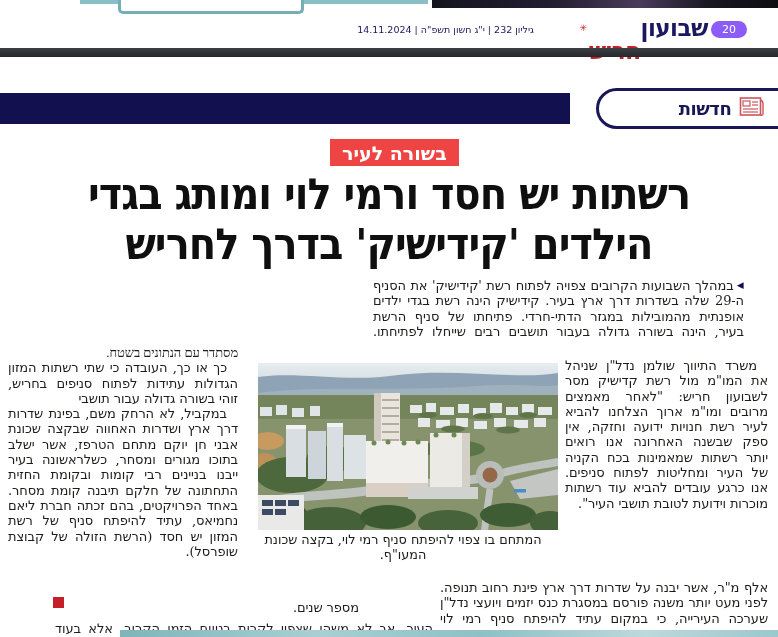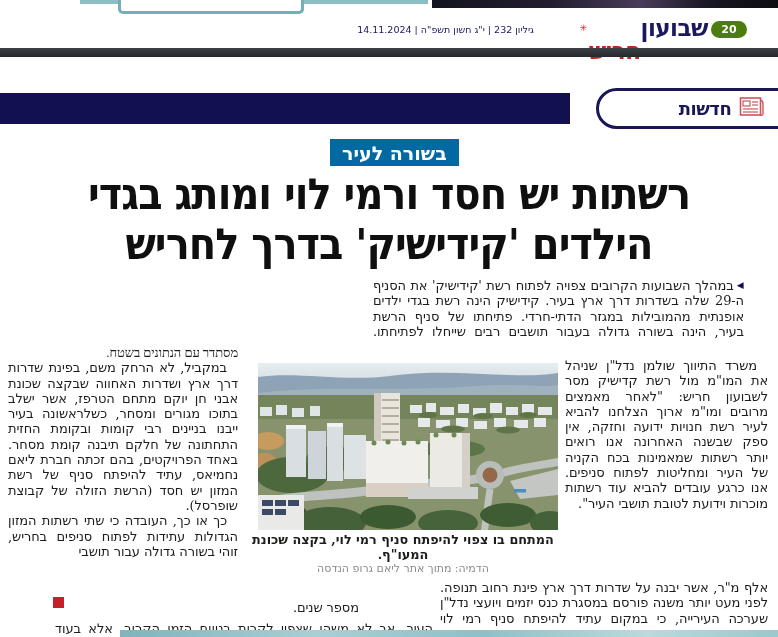--- a/index.html
+++ b/index.html
@@ -8,41 +8,41 @@
   .abs{position:absolute;}
 
   
   .strip-teal{left:80px;top:0;width:348px;height:4px;background:#8cbec5;}
   .strip-card{left:118px;top:0;width:180px;height:11px;background:#ffffff;
               border:3px solid #74aeb6;border-top:none;border-radius:0 0 5px 5px;}
   .strip-dark{left:432px;top:0;width:346px;height:8px;
               background:linear-gradient(90deg,#14141f 0%,#221d30 35%,#4a3b5a 60%,#191722 80%,#0d0d12 100%);}
 
   
-  .badge{left:711px;top:21px;width:36px;height:17px;background:#4d7c0f;border-radius:9px;
-         color:#fff;font-size:11px;font-weight:bold;display:flex;align-items:center;justify-content:center;}
+  .badge{left:711px;top:21px;width:36px;height:17px;background:#8b5cf6;border-radius:9px;
+         color:#fff;font-size:11px;font-weight:normal;display:flex;align-items:center;justify-content:center;}
   .logo{left:536px;top:14px;width:172px;height:28px;direction:rtl;text-align:right;
         font-weight:bold;font-size:23px;letter-spacing:-0.5px;display:flex;align-items:center;justify-content:flex-start;}
   .logo .blue{color:#1b1860;}
   .logo .red{color:#c5202a;font-weight:800;margin-top:45px;}
   .logo-mark{font-size:9px;color:#c5202a;margin-right:2px;align-self:center;}
   .issue{left:430px;top:24px;width:104px;direction:rtl;text-align:left;color:#1b1860;
          font-size:9.5px;white-space:nowrap;}
 
   .rule{left:0;top:48px;width:778px;height:9px;background:linear-gradient(180deg,#3c4046 0%,#25282c 100%);}
 
   
   .pill{left:596px;top:88px;width:214px;height:41px;background:#fff;border:3px solid #1a1757;
         border-radius:23px;display:flex;align-items:center;justify-content:center;
         padding-left:38px;box-sizing:border-box;direction:rtl;gap:7px;}
   .pill .label{color:#1a1757;font-weight:800;font-size:18px;letter-spacing:-0.5px;}
   .navybar{left:0;top:93px;width:570px;height:31px;background:#131050;}
 
   
-  .kicker{left:330px;top:139px;height:27px;background:#0369a1;color:#fff;font-weight:bold;
+  .kicker{left:330px;top:139px;height:27px;background:#ef4444;color:#fff;font-weight:bold;
           font-size:19px;display:flex;align-items:center;padding:0 12px;direction:rtl;}
 
   
   .headline{left:15px;top:169px;width:748px;text-align:center;direction:rtl;color:#0f0f0f;
             font-weight:800;font-size:40px;line-height:46px;letter-spacing:-1px;
             transform:scaleY(1.08);transform-origin:top center;}
 
   
   .bt{direction:rtl;text-align:justify;color:#1d1d1b;font-size:13px;line-height:15.3px;
       letter-spacing:-0.1px;font-family:"DejaVu Serif","DejaVu Sans",serif;}
@@ -58,21 +58,21 @@
   .blkD{left:8px;top:278px;width:392px;}
   .blkE{left:8px;top:345px;width:230px;}
   .blkF1{left:55px;top:585px;width:378px;margin-top:36px;}
   .blkF1 p{text-align-last:justify;}
   .blkF2{left:293px;top:600px;}
   .endsq{left:53px;top:597px;width:11px;height:11px;background:#c5202a;}
 
   
   .photo{left:258px;top:363px;width:300px;height:167px;}
   .caption{left:245px;top:532px;width:316px;text-align:center;direction:rtl;}
-  .caption .c1{font-weight:bold;font-size:12.8px;color:#1d1d1b;line-height:15px;
+  .caption .c1{font-weight:normal;font-size:12.8px;color:#1d1d1b;line-height:15px;
                font-family:"DejaVu Serif","DejaVu Sans",serif;}
   .caption .c2{font-size:11px;color:#8b8b8b;line-height:14px;}
 
   .strip-bottom{left:120px;top:630px;width:658px;height:7px;
                 background:linear-gradient(90deg,#7fb4bb 0%,#a9cfd3 30%,#8fc0c6 55%,#bcd9dc 80%,#9cc7cc 100%);}
 </style>
 </head>
 <body>
 
 <div id="page">
@@ -122,22 +122,22 @@
     <p>משרד התיווך שולמן נדל"ן שניהל את המו"מ מול רשת קדישיק מסר לשבועון חריש: "לאחר מאמצים מרובים ומו"מ ארוך הצלחנו להביא לעיר רשת חנויות ידועה וחזקה, אין ספק שבשנה האחרונה אנו רואים יותר רשתות שמאמינות בכח הקניה של העיר ומחליטות לפתוח סניפים. אנו כרגע עובדים להביא עוד רשתות מוכרות וידועת לטובת תושבי העיר".</p>
   </div>
 
   <div class="abs bt blkC">
     <p class="noind">אלף מ"ר, אשר יבנה על שדרות דרך ארץ פינת רחוב תנופה. לפני מעט יותר משנה פורסם במסגרת כנס יזמים ויועצי נדל"ן שערכה העירייה, כי במקום עתיד להיפתח סניף רמי לוי בשכונה.</p>
   </div>
 
 
   <div class="abs bt blkE">
     <p class="noind line-right">מסתדר עם הנתונים בשטח.</p>
+    <p>כך או כך, העובדה כי שתי רשתות המזון הגדולות עתידות לפתוח סניפים בחריש, זוהי בשורה גדולה עבור תושבי</p>
     <p>במקביל, לא הרחק משם, בפינת שדרות דרך ארץ ושדרות האחווה שבקצה שכונת אבני חן יוקם מתחם הטרפז, אשר ישלב בתוכו מגורים ומסחר, כשלראשונה בעיר ייבנו בניינים רבי קומות ובקומת החזית התחתונה של חלקם תיבנה קומת מסחר. באחד הפרויקטים, בהם זכתה חברת ליאם נחמיאס, עתיד להיפתח סניף של רשת המזון יש חסד (הרשת הזולה של קבוצת שופרסל).</p>
-    <p>כך או כך, העובדה כי שתי רשתות המזון הגדולות עתידות לפתוח סניפים בחריש, זוהי בשורה גדולה עבור תושבי</p>
   </div>
 
   <div class="abs bt blkF1">
     <p class="noind">העיר, אך לא משהו שצפוי לקרות בטווח הזמן הקרוב, אלא בעוד</p>
   </div>
   <div class="abs bt blkF2">
     <p class="noind">מספר שנים.</p>
   </div>
   <div class="abs endsq"></div>
 
@@ -249,18 +249,17 @@
           <rect x="17" y="137" width="11" height="6"></rect>
         <rect x="30" y="137" width="11" height="6"></rect>
           <rect x="4" y="146" width="11" height="6"></rect>
         <rect x="17" y="146" width="11" height="6"></rect>
       </g>
     </svg>
   </div>
 
   <div class="abs caption">
     <div class="c1">המתחם בו צפוי להיפתח סניף רמי לוי, בקצה שכונת המעו"ף.</div>
-    <div class="c2">הדמיה: מתוך אתר ליאם גרופ הנדסה</div>
   </div>
 
   <div class="abs strip-bottom"></div>
 
 </div>
 
 </body></html>

